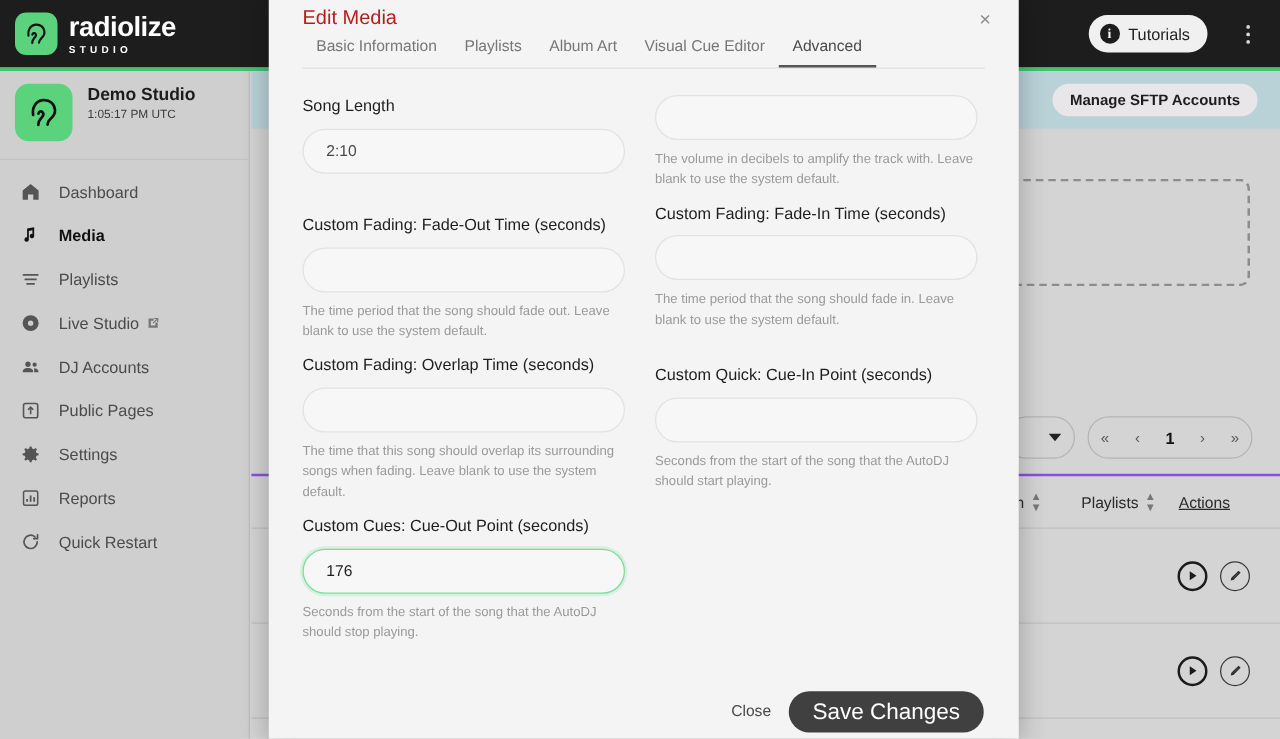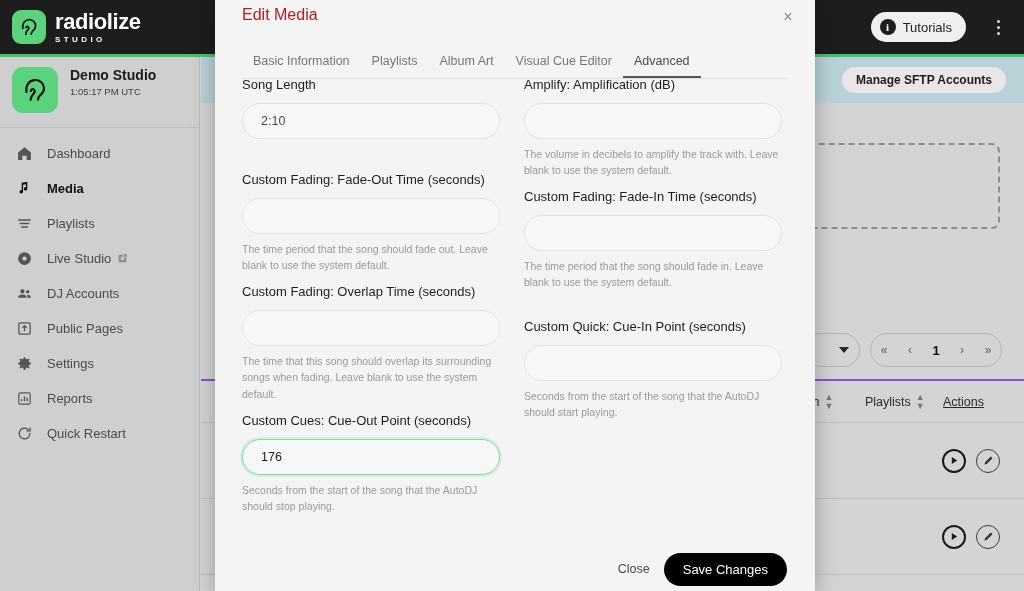--- a/index.html
+++ b/index.html
@@ -150,21 +150,21 @@
   .modal-title {
     position: absolute; left: 27px; top: 14px;
     font-size: 16px; color: #b91c1c;
   }
   .modal-close {
     position: absolute; right: 16px; top: 14px; width: 22px; height: 22px;
     border: none; background: none; color: #8c8c8c; font-size: 16px;
     cursor: pointer; line-height: 1; font-family: "Liberation Sans", sans-serif;
   }
   .tabs {
-    position: absolute; left: 27px; right: 27px; top: 58px; height: 29px;
+    position: absolute; left: 27px; right: 27px; top: 34px; height: 29px;
     border-bottom: 1px solid #e0e0e0; display: flex; align-items: flex-start;
     gap: 0;
     text-align: center;
   }
   .tab {
     font-size: 12.5px; color: #777; padding: 4px 11px 8px 11px;
     cursor: pointer; white-space: nowrap; border-bottom: 2px solid transparent;
     margin-bottom: -1px;
   }
   .tab.active { color: #4a4a4a; border-bottom-color: #555; }
@@ -199,22 +199,22 @@
   .modal-foot {
     position: absolute; left: 0; right: 0; bottom: 0; height: 44px;
     display: flex; align-items: center; justify-content: flex-end;
     gap: 14px; padding-right: 28px;
   }
   .btn-close-link {
     background: none; border: none; font-size: 12.5px; color: #494949;
     cursor: pointer; font-family: "Liberation Sans", sans-serif;
   }
   .btn-save {
-    background: #000000; color: #fff; border: none; border-radius: 17px;
-    height: 33px; padding: 0 19px; font-size: 13px; cursor: pointer;
+    background: #404040; color: #fff; border: none; border-radius: 17px;
+    height: 33px; padding: 0 19px; font-size: 18px; cursor: pointer;
     font-family: "Liberation Sans", sans-serif;
   }
 </style>
 </head>
 <body>
 
 <div id="root">
 
   <div class="topbar"></div>
   <div class="topbar-accent"></div>
@@ -430,21 +430,20 @@
             <div class="flabel">Custom Cues: Cue-Out Point (seconds)</div>
             <input class="finput focused" type="text" placeholder="" value="176" style="">
             <div class="fhelp">Seconds from the start of the song that the AutoDJ should stop playing.</div>
           </div>
 
         </div>
 
         <div class="col">
 
           <div class="field">
-            <div class="flabel">Amplify: Amplification (dB)</div>
             <input class="finput" type="text" placeholder="" style="">
             <div class="fhelp">The volume in decibels to amplify the track with. Leave blank to use the system default.</div>
           </div>
 
           <div class="field">
             <div class="flabel">Custom Fading: Fade-In Time (seconds)</div>
             <input class="finput" type="text" placeholder="" style="">
             <div class="fhelp">The time period that the song should fade in. Leave blank to use the system default.</div>
           </div>
 

